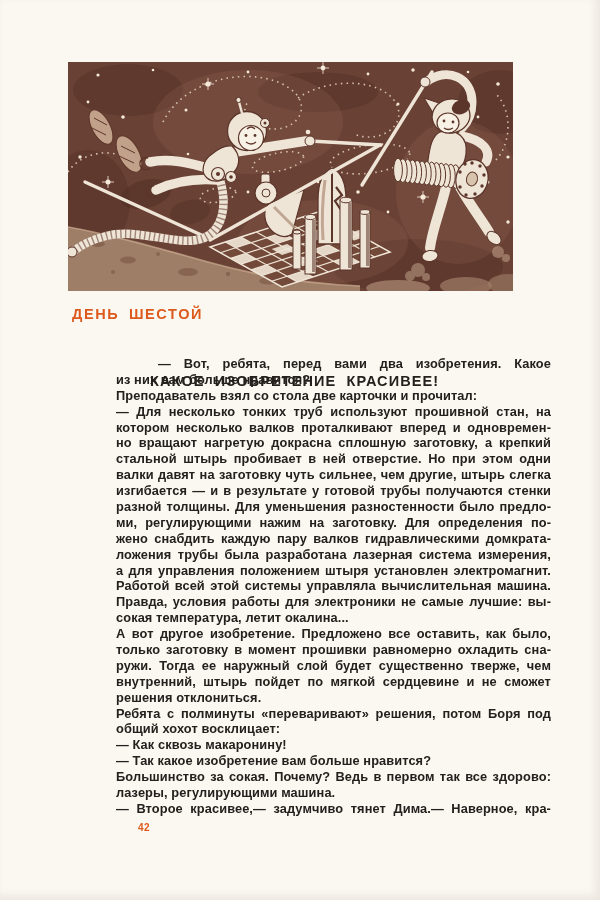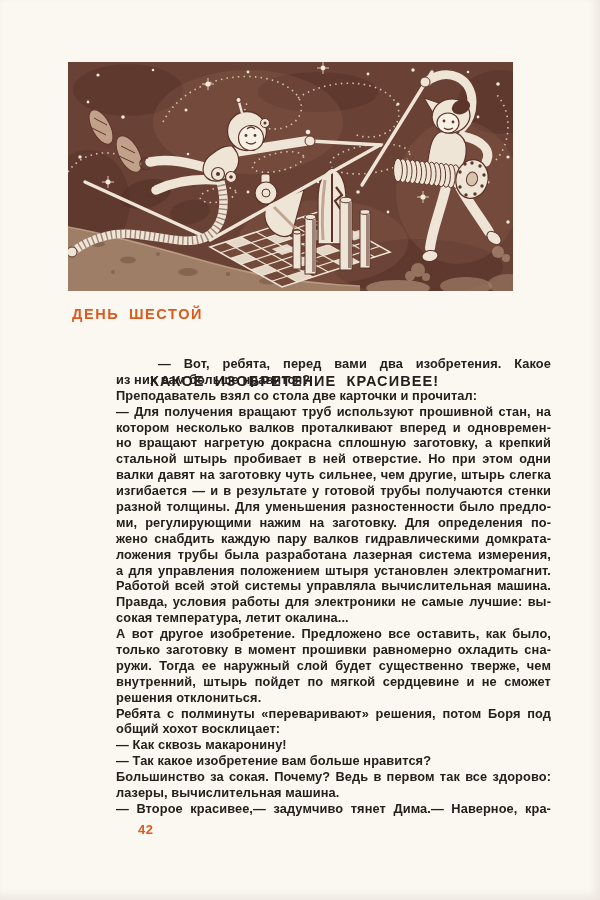--- a/index.html
+++ b/index.html
@@ -16,21 +16,21 @@
   .section-label{position:absolute;left:72px;top:306px;color:var(--accent);
         font-size:14.5px;font-weight:bold;letter-spacing:1.6px;word-spacing:4px;}
   .chapter-heading{position:absolute;left:72px;top:328px;width:471px;color:var(--ink);
         font-size:14.5px;font-weight:bold;letter-spacing:1.1px;word-spacing:5px;padding-left:78px;box-sizing:border-box;margin-top:45px;}
   .body-text{position:absolute;left:80px;top:356px;width:471px;color:var(--ink);}
   .line{height:15.9px;line-height:15.9px;font-size:12.8px;font-weight:bold;
         white-space:nowrap;letter-spacing:.1px;padding-left:36px;}
   .line.j{white-space:normal;text-align:justify;text-align-last:justify;text-justify:inter-word;}
   .line.indent{padding-left:78px;box-sizing:border-box;}
   .page-number{position:absolute;left:138px;top:822px;color:var(--accent);
-        font-size:13px;font-weight:bold;letter-spacing:.5px;text-align:center;}
+        font-size:10px;font-weight:bold;letter-spacing:.5px;text-align:center;}
 </style>
 </head>
 <body>
 
 <div class="page">
 
   <div class="illustration">
   <svg width="445" height="229" viewBox="0 0 445 229">
     <rect x="0" y="0" width="445" height="229" fill="var(--ill-bg)"></rect>
 
@@ -285,21 +285,21 @@
     </g>
   </svg>
   </div>
 
   <div class="section-label">ДЕНЬ ШЕСТОЙ</div>
   <div class="chapter-heading">КАКОЕ ИЗОБРЕТЕНИЕ КРАСИВЕЕ!</div>
   <div class="body-text">
       <div class="line j indent">— Вот, ребята, перед вами два изобретения. Какое</div>
       <div class="line">из них вам больше нравится?</div>
       <div class="line">Преподаватель взял со стола две карточки и прочитал:</div>
-      <div class="line j">— Для получения вращают труб используют прошивной стан, на</div>
+      <div class="line j">— Для несколько тонких труб используют прошивной стан, на</div>
       <div class="line j">котором несколько валков проталкивают вперед и одновремен-</div>
       <div class="line j">но вращают нагретую докрасна сплошную заготовку, а крепкий</div>
       <div class="line j">стальной штырь пробивает в ней отверстие. Но при этом одни</div>
       <div class="line j">валки давят на заготовку чуть сильнее, чем другие, штырь слегка</div>
       <div class="line j">изгибается — и в результате у готовой трубы получаются стенки</div>
       <div class="line j">разной толщины. Для уменьшения разностенности было предло-</div>
       <div class="line j">ми, регулирующими нажим на заготовку. Для определения по-</div>
       <div class="line j">жено снабдить каждую пару валков гидравлическими домкрата-</div>
       <div class="line j">ложения трубы была разработана лазерная система измерения,</div>
       <div class="line j">а для управления положением штыря установлен электромагнит.</div>
@@ -309,18 +309,18 @@
       <div class="line j">А вот другое изобретение. Предложено все оставить, как было,</div>
       <div class="line j">только заготовку в момент прошивки равномерно охладить сна-</div>
       <div class="line j">ружи. Тогда ее наружный слой будет существенно тверже, чем</div>
       <div class="line j">внутренний, штырь пойдет по мягкой сердцевине и не сможет</div>
       <div class="line">решения отклониться.</div>
       <div class="line j">Ребята с полминуты «переваривают» решения, потом Боря под</div>
       <div class="line">общий хохот восклицает:</div>
       <div class="line">— Как сквозь макаронину!</div>
       <div class="line">— Так какое изобретение вам больше нравится?</div>
       <div class="line j">Большинство за сокая. Почему? Ведь в первом так все здорово:</div>
-      <div class="line">лазеры, вычислительная машина.</div>
+      <div class="line">лазеры, регулирующими машина.</div>
       <div class="line j">— Второе красивее,— задумчиво тянет Дима.— Наверное, кра-</div>
     </div>
   <div class="page-number">42</div>
 
 </div>
 
 </body></html>

